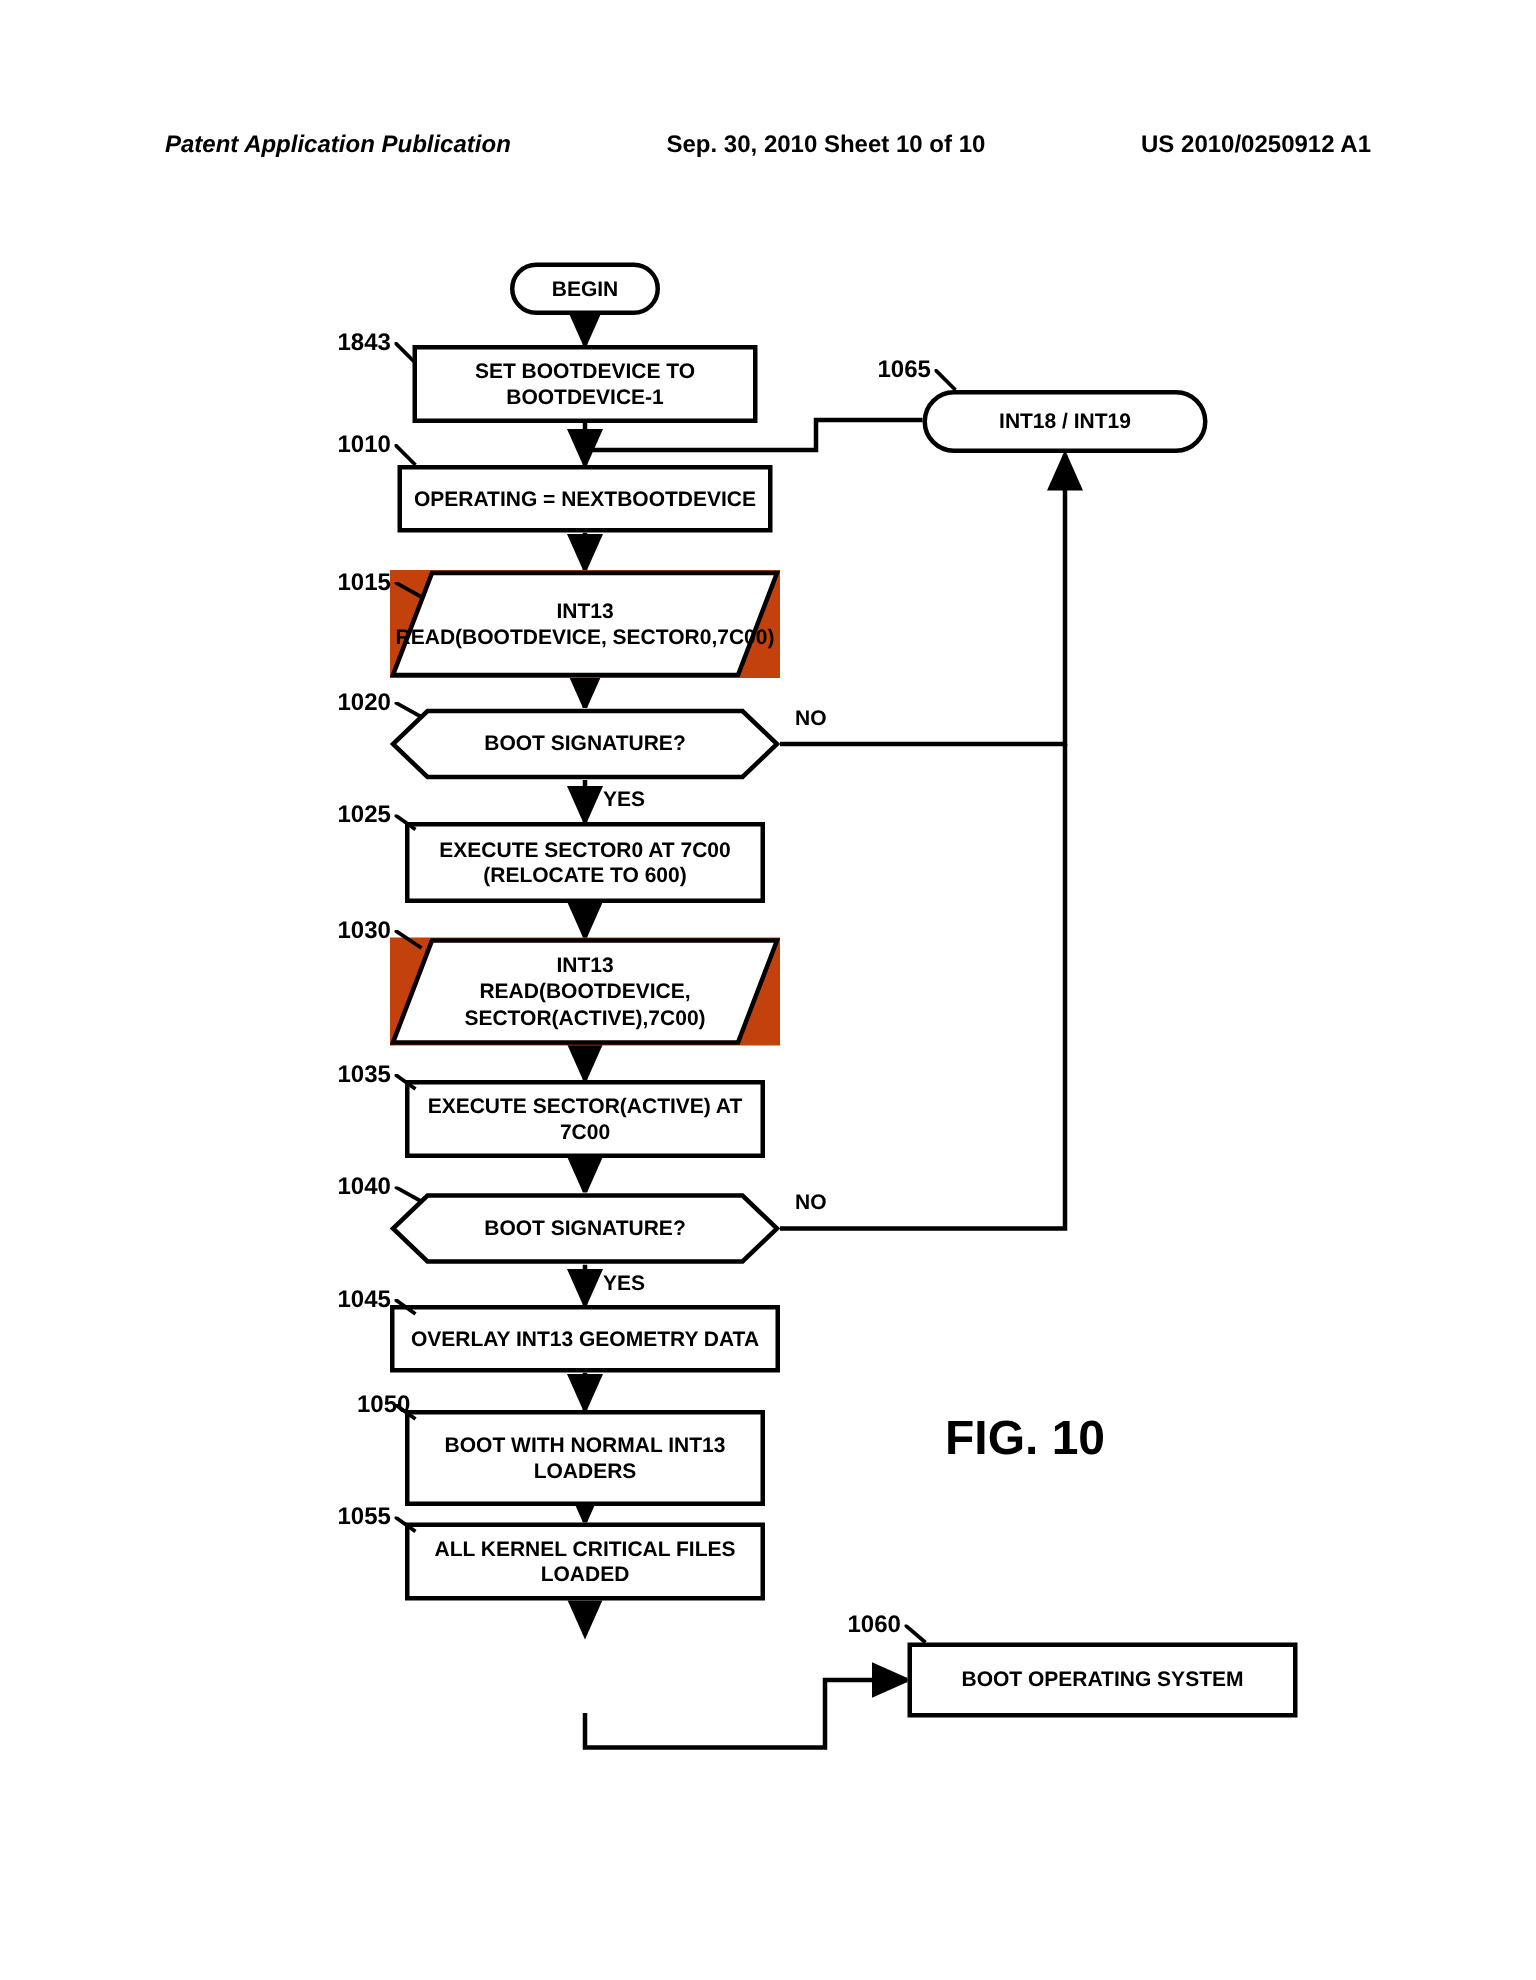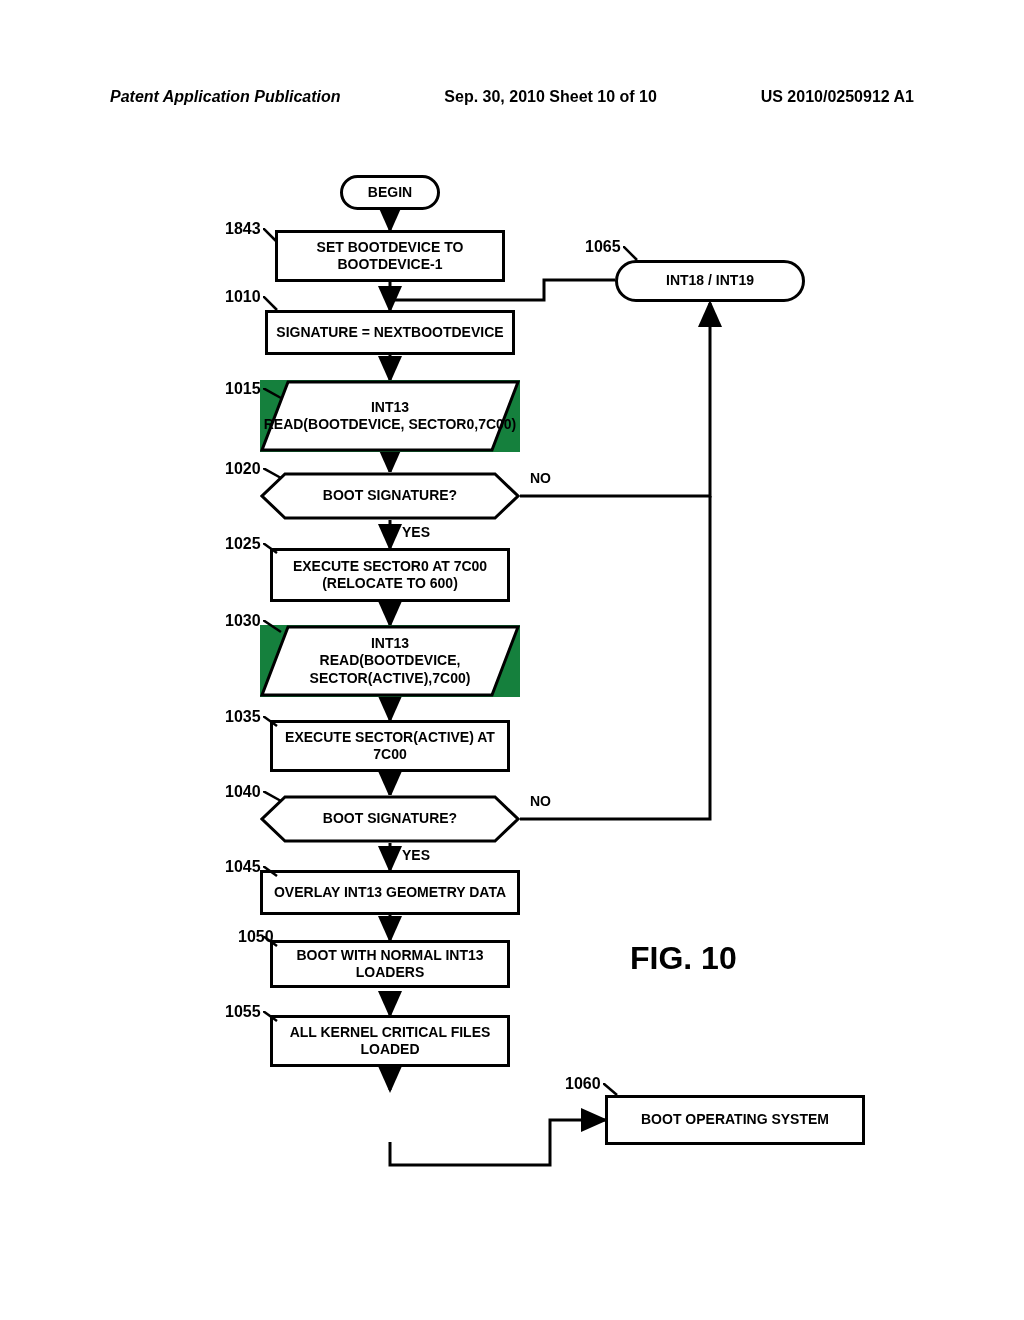--- a/index.html
+++ b/index.html
@@ -41,21 +41,21 @@
   .terminator {
     border: 3px solid #000;
     border-radius: 24px;
     background: #fff;
   }
   .process {
     border: 3px solid #000;
     background: #fff;
   }
   .io {
-    background: #15803d;
+    background: #c2410c;
   }
   .io svg { position: absolute; top:0; left:0; width:100%; height:100%; }
   .io .io-text { position: relative; z-index: 2; }
   .decision {
     background: #fff;
   }
   .decision svg { position:absolute; top:0; left:0; width:100%; height:100%; }
   .decision .d-text { position: relative; z-index: 2; }
   .ref-label {
     position: absolute;
@@ -132,21 +132,21 @@
     <span>SET BOOTDEVICE TO BOOTDEVICE-1</span>
   </div>
   <div class="ref-label" style="left:-5px; top:50px;">1843</div>
   <div class="leader" style="left:33px; top:58px; width:18px; height:18px;">
       <svg>
         <path d="M0,0 L14,14" stroke="#000" stroke-width="2.5" fill="none"></path>
       </svg>
     </div>
 
   <div class="shape process" style="left:35px; top:140px; width:250px; height:45px;">
-    <span>SIGNATURE = NEXTBOOTDEVICE</span>
+    <span>OPERATING = NEXTBOOTDEVICE</span>
   </div>
   <div class="ref-label" style="left:-5px; top:118px;">1010</div>
   <div class="leader" style="left:33px; top:126px; width:18px; height:18px;">
       <svg>
         <path d="M0,0 L14,14" stroke="#000" stroke-width="2.5" fill="none"></path>
       </svg>
     </div>
 
   <div class="shape io" style="left:30px; top:210px; width:260px; height:72px;">
     <svg viewBox="0 0 260 72" preserveAspectRatio="none">
@@ -229,21 +229,21 @@
   <div class="shape process" style="left:30px; top:700px; width:260px; height:45px;">
     <span>OVERLAY INT13 GEOMETRY DATA</span>
   </div>
   <div class="ref-label" style="left:-5px; top:688px;">1045</div>
   <div class="leader" style="left:33px; top:696px; width:18px; height:14px;">
       <svg>
         <path d="M0,0 L14,10" stroke="#000" stroke-width="2.5" fill="none"></path>
       </svg>
     </div>
 
-  <div class="shape process" style="left:40px; top:770px; width:240px; height:48px;justify-content:center;">
+  <div class="shape process" style="left:40px; top:770px; width:240px; height:64px;justify-content:center;">
     <span>BOOT WITH NORMAL INT13 LOADERS</span>
   </div>
   <div class="ref-label" style="left:-5px; top:758px;margin-left:13px;">1050</div>
   <div class="leader" style="left:33px; top:766px; width:18px; height:14px;">
       <svg>
         <path d="M0,0 L14,10" stroke="#000" stroke-width="2.5" fill="none"></path>
       </svg>
     </div>
 
   <div class="shape process" style="left:40px; top:845px; width:240px; height:52px;">

